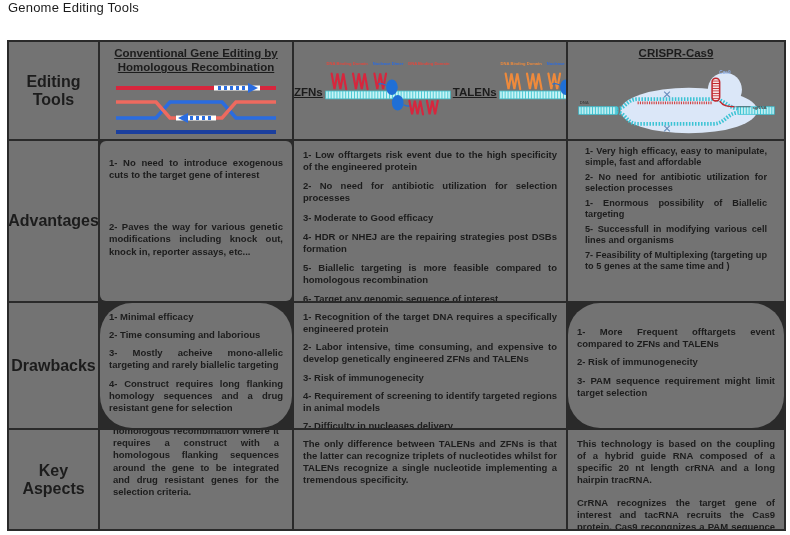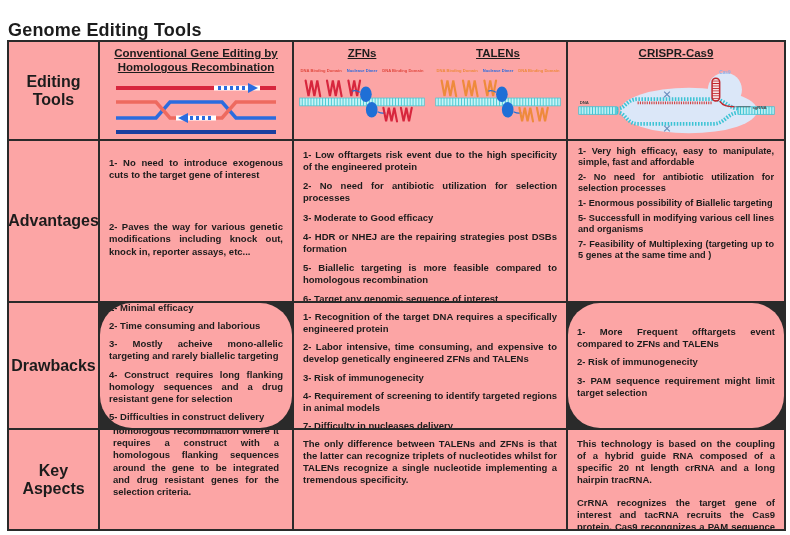--- a/index.html
+++ b/index.html
@@ -1,47 +1,47 @@
 <!DOCTYPE html>
 <html><head>
 <meta charset="utf-8">
 <style>
   html,body{margin:0;padding:0;}
   body{
     width:790px;height:535px;background:#ffffff;position:relative;
     font-family:"Liberation Sans",sans-serif;color:#1c1c1c;overflow:hidden;
   }
   .page-title{
-    position:absolute;left:8px;top:20px;font-size:18px;font-weight:700;letter-spacing:.2px;
+    position:absolute;left:8px;top:0;font-size:13px;font-weight:400;letter-spacing:.2px;
   }
   .grid{
     position:absolute;left:7px;top:40px;width:779px;height:491px;
     display:grid;grid-template-columns:89px 192px 272px 216px;
     grid-template-rows:97px 160px 125px 99px;
     gap:2px;background:#2a2a2a;border:2px solid #2a2a2a;box-sizing:border-box;
   }
-  .cell{background:#fca5a5;overflow:hidden;position:relative;box-sizing:border-box;}
+  .cell{background:#737373;overflow:hidden;position:relative;box-sizing:border-box;}
   .rowlabel{display:flex;align-items:center;justify-content:center;
     font-weight:700;font-size:16px;text-align:center;}
   .coltitle{font-weight:700;font-size:11.5px;text-decoration:underline;
     text-align:center;margin:4px auto 0;line-height:1.25;}
   .conv-title{width:172px;}
   .body{font-size:9.5px;font-weight:700;text-align:justify;line-height:1.28;
     padding:8px 9px;box-sizing:border-box;height:100%;}
   .item{margin-bottom:6px;}
   .vcenter{display:flex;flex-direction:column;justify-content:center;border-radius:32px;}
-  .adv-conv{padding-top:16px;}
+  .adv-conv{padding-top:16px;border-radius:6px;}
   .adv-conv .item{margin-bottom:40px;}
-  .adv-crispr{font-size:9.2px;line-height:1.22;padding:5px 10px;}
+  .adv-crispr{font-size:9.2px;line-height:1.22;padding:5px 17px;}
   .adv-crispr .item{margin-bottom:3.5px;}
   .adv-mid .item{margin-bottom:7px;}
   .para{margin-bottom:10px;}
   .ka-conv{display:flex;flex-direction:column;justify-content:flex-end;padding:21px 13px;}
   .half-wrap{display:flex;height:100%;}
-  .half{flex:1;display:flex;flex-direction:column;align-items:center;}
+  .half{flex:1;display:flex;flex-direction:row;align-items:center;}
   svg{display:block;}
   .diag{margin:5px auto 0;}
 </style>
 </head>
 <body>
 
 <div class="page-title">Genome Editing Tools</div>
 
 <div class="grid">
 
@@ -180,21 +180,20 @@
 
   </div>
 
   <div class="cell rowlabel">Drawbacks</div>
 
   <div class="cell body vcenter">
     <div class="item">1- Minimal efficacy</div>
     <div class="item">2- Time consuming and laborious</div>
     <div class="item">3- Mostly acheive mono-allelic targeting and rarely biallelic targeting</div>
     <div class="item">4- Construct requires long flanking homology sequences and a drug resistant gene for selection</div>
-    <div class="item">5- Difficulties in construct delivery</div>
   </div>
 
   <div class="cell body">
     <div class="item">1- Recognition of the target DNA requires a specifically engineered protein</div>
     <div class="item">2- Labor intensive, time consuming, and expensive to develop genetically engineered ZFNs and TALENs</div>
     <div class="item">3- Risk of immunogenecity</div>
     <div class="item">4- Requirement of screening to identify targeted regions in animal models</div>
     <div class="item">7- Difficulty in nucleases delivery</div>
 
   </div>

